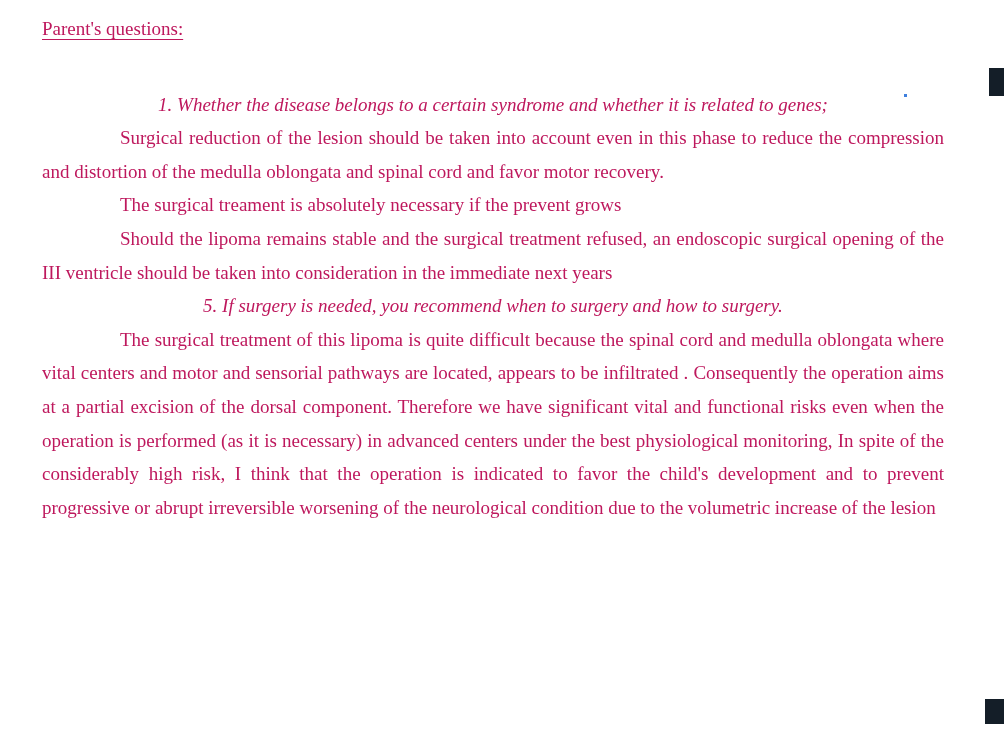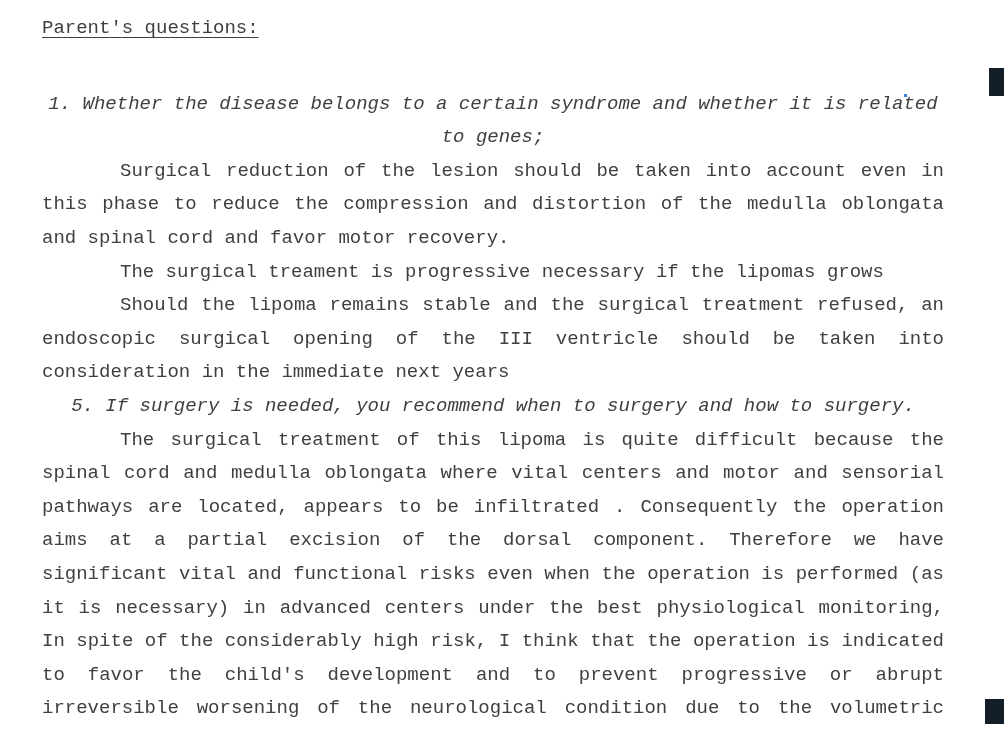--- a/index.html
+++ b/index.html
@@ -2,22 +2,22 @@
 <html><head>
 <meta charset="utf-8">
 <style>
   html, body { margin: 0; padding: 0; background: #ffffff; }
   .page {
     position: relative;
     width: 1004px;
     height: 724px;
     background: #ffffff;
     overflow: hidden;
-    font-family: Liberation Mono, monospace;
-    color: #404040;
+    font-family: Liberation Serif, serif;
+    color: #be185d;
   }
   .content {
     position: absolute;
     left: 42px;
     top: 12px;
     width: 902px;
     font-size: 19px;
     line-height: 33.6px;
   }
   .doc-title {
@@ -52,21 +52,21 @@
 <div class="page">
   <div class="content">
     <div class="doc-title">Parent's questions:</div>
 
     <p class="block q">1. Whether the disease belongs to a certain syndrome and whether it is related to genes;</p>
 
 
 
     <p class="block a-first just">Surgical reduction of the lesion should be taken into account even in this phase to reduce the compression and distortion of the medulla oblongata and spinal cord and favor motor recovery.</p>
 
-    <p class="block a-first">The surgical treament is progressive necessary if the lipomas grows</p>
+    <p class="block a-first">The surgical treament is absolutely necessary if the prevent grows</p>
 
     <p class="block a-first just">Should the lipoma remains stable and the surgical treatment refused, an endoscopic surgical opening of the III ventricle should be taken into consideration in the immediate next years</p>
 
     <p class="block q">5. If surgery is needed, you recommend when to surgery and how to surgery.</p>
 
     <p class="block a-first just">The surgical treatment of this lipoma is quite difficult because the spinal cord  and medulla oblongata where vital centers and motor and sensorial pathways are located, appears to be infiltrated . Consequently  the operation aims at a partial excision of the dorsal component. Therefore we have  significant vital and functional risks even when the operation is performed (as it is necessary) in advanced centers under the best physiological monitoring, In spite of the considerably high risk, I think that the operation is indicated to favor the child's development and to prevent progressive or abrupt  irreversible worsening of the neurological condition due to the volumetric increase of the lesion</p>
   </div>
 
   <div class="edge-artifact top"></div>
   <div class="edge-artifact bottom"></div>

